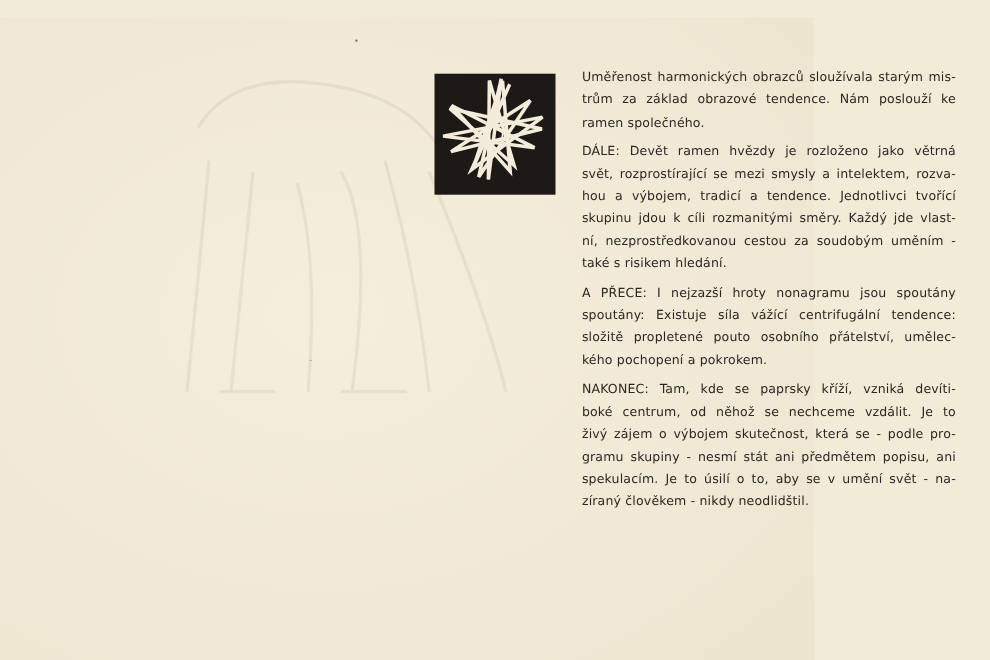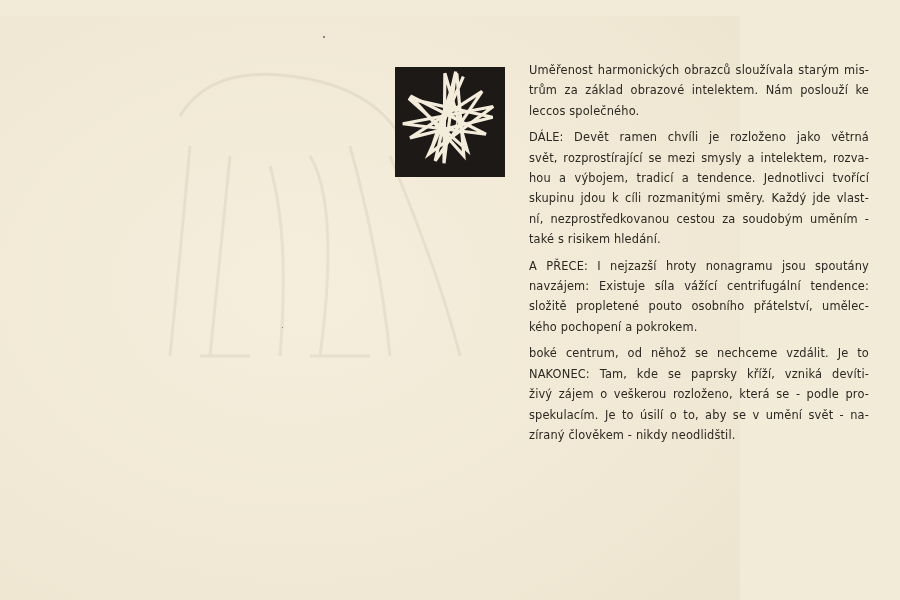--- a/index.html
+++ b/index.html
@@ -92,41 +92,42 @@
         <polygon points="55,6 73.4,86.6 12.2,34.7 92.3,62.1 8.5,63.3 95.6,33.6 38.4,89.8 61.9,8.2 39.8,87.1" transform="rotate(8 55 55)"></polygon>
         <polygon points="55,6 69.3,85 16.5,27.4 97.9,54.7 13.6,66.6 90.1,27.9 36.2,92.1 65.9,5.5 44.7,95.4" transform="rotate(-6 55 55)"></polygon>
       </g>
       <circle cx="55" cy="55" r="7" fill="none" stroke="#f3ecdb" stroke-width="1.6"></circle>
     </svg>
   </div>
 
   <div class="text-col">
     <p class="para">
       <span class="line">Uměřenost harmonických obrazců sloužívala starým mis-</span>
-      <span class="line">trům za základ obrazové intelektem. Nám poslouží ke</span>
-      <span class="line last">leccos společného.</span>
+      <span class="line">trům za základ obrazové tendence. Nám poslouží ke</span>
+      <span class="line last">ramen společného.</span>
     </p>
     <p class="para">
-      <span class="line">DÁLE: Devět ramen chvíli je rozloženo jako větrná</span>
+      <span class="line">DÁLE: Devět ramen hvězdy je rozloženo jako větrná</span>
       <span class="line">svět, rozprostírající se mezi smysly a intelektem, rozva-</span>
       <span class="line">hou a výbojem, tradicí a tendence. Jednotlivci tvořící</span>
       <span class="line">skupinu jdou k cíli rozmanitými směry. Každý jde vlast-</span>
       <span class="line">ní, nezprostředkovanou cestou za soudobým uměním -</span>
       <span class="line last">také s risikem hledání.</span>
     </p>
     <p class="para">
       <span class="line">A PŘECE: I nejzazší hroty nonagramu jsou spoutány</span>
-      <span class="line">navzájem: Existuje síla vážící centrifugální tendence:</span>
+      <span class="line">spoutány: Existuje síla vážící centrifugální tendence:</span>
       <span class="line">složitě propletené pouto osobního přátelství, umělec-</span>
       <span class="line last">kého pochopení a pokrokem.</span>
     </p>
     <p class="para">
+      <span class="line">NAKONEC: Tam, kde se paprsky kříží, vzniká devíti-</span>
       <span class="line">boké centrum, od něhož se nechceme vzdálit. Je to</span>
-      <span class="line">NAKONEC: Tam, kde se paprsky kříží, vzniká devíti-</span>
-      <span class="line">živý zájem o veškerou rozloženo, která se - podle pro-</span>
+      <span class="line">živý zájem o výbojem skutečnost, která se - podle pro-</span>
+      <span class="line">gramu skupiny - nesmí stát ani předmětem popisu, ani</span>
       <span class="line">spekulacím. Je to úsilí o to, aby se v umění svět - na-</span>
       <span class="line last">zíraný člověkem - nikdy neodlidštil.</span>
     </p>
   </div>
 
   <div class="speck" style="left:323px;top:20px;"></div>
   <div class="speck" style="left:239px;top:588px;"></div>
   <div class="speck" style="left:282px;top:311px;width:1px;height:1px;"></div>
 </div>
 

